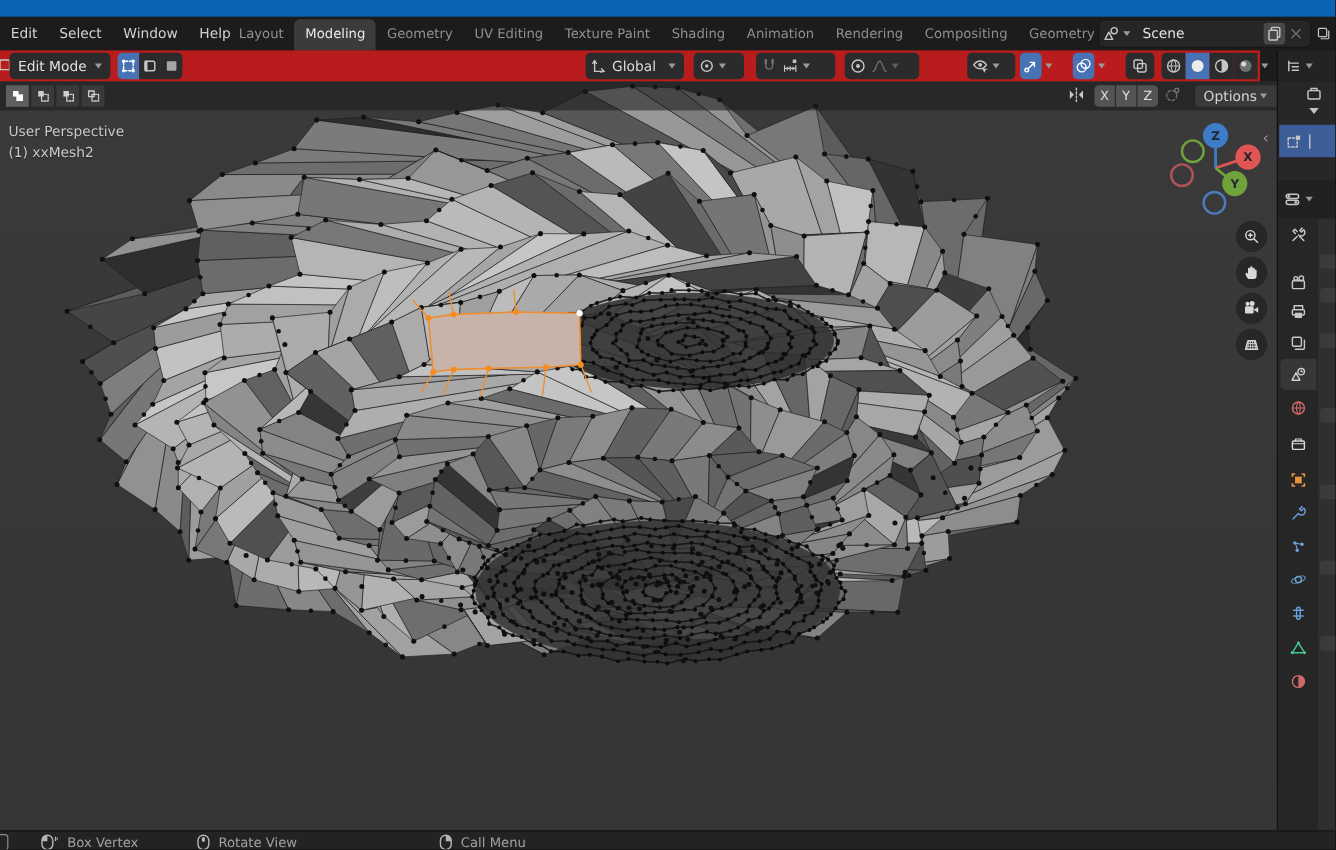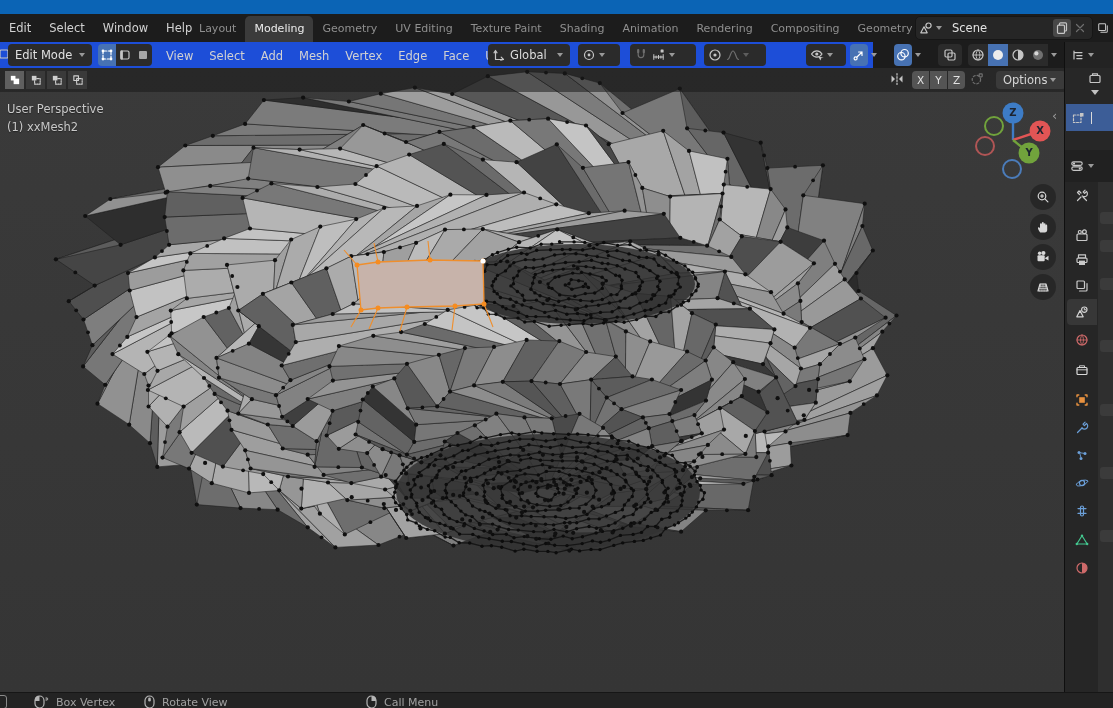--- a/index.html
+++ b/index.html
@@ -17,21 +17,21 @@
   .ws-tab.active{background:#3b3b3b;color:#ececec;}
   .scene-block{right:4px;top:2px;height:24px;display:flex;align-items:center;gap:4px;}
   .scene-field{display:flex;align-items:center;height:22px;background:#262626;border:1px solid #161616;border-radius:5px;padding:0 3px;width:170px;}
   .scene-field .txt{flex:1;padding-left:7px;color:#e3e3e3;font-size:11.5px;}
   .mini-btn{display:flex;align-items:center;justify-content:center;width:18px;height:18px;border-radius:3px;color:#cfcfcf;}
   .mini-btn.hl{background:#484848;}
   .mini-btn.dim{color:#6f6f6f;}
   .chv{width:0;height:0;border-left:3.5px solid transparent;border-right:3.5px solid transparent;border-top:4.5px solid #9a9a9a;display:inline-block;margin:0 3px;}
   .chv.dim{border-top-color:#5d5d5d;}
   
-  .h2{left:0;top:42px;width:873px;height:26px;background:#1d4ed8;}
+  .h2{left:0;top:42px;width:1050px;height:26px;background:#b91c1c;}
   .widget{position:absolute;top:2px;height:22px;display:flex;align-items:center;background:#2b2b2b;border-radius:4px;padding:0 4px;box-sizing:border-box;}
   .flat{background:transparent;}
   .seg{display:flex;align-items:center;justify-content:center;width:18px;height:22px;background:#2b2b2b;color:#b8b8b8;}
   .seg.on{background:#4772b3;color:#fff;}
   .seg:first-child{border-radius:4px 0 0 4px;}
   .seg:last-child{border-radius:0 4px 4px 0;}
   .h2 .menus .menu-item{padding:0 8px;line-height:26px;}
   .icon{display:inline-flex;align-items:center;justify-content:center;color:#c6c6c6;}
   .icon.dim{color:#6e6e6e;}
   .icon.on{color:#fff;}
@@ -142,30 +142,20 @@
           <svg width="14" height="14" viewBox="0 0 14 14" fill="none" stroke="currentColor" stroke-width="1.2" stroke-linecap="round" stroke-linejoin="round">
             <rect x="3" y="3" width="8" height="8" rx="1.5"></rect>
             <path d="M3.6 3.6v6.8" stroke-width="2.6"></path>
           </svg>
         </span>
         <span class="seg icon">
           <svg width="14" height="14" viewBox="0 0 14 14" fill="none" stroke="currentColor" stroke-width="1.2" stroke-linecap="round" stroke-linejoin="round">
             <rect x="3" y="3" width="8" height="8" rx="1" fill="currentColor" stroke="none" opacity=".8"></rect>
           </svg>
         </span>
-      </div>
-    <div class="abs menus" style="left:158px;top:0;">
-        <span class="menu-item">View</span>
-        <span class="menu-item">Select</span>
-        <span class="menu-item">Add</span>
-        <span class="menu-item">Mesh</span>
-        <span class="menu-item">Vertex</span>
-        <span class="menu-item">Edge</span>
-        <span class="menu-item">Face</span>
-        <span class="menu-item">UV</span>
       </div>
     <div class="widget" style="left:488px;width:82px;">
       <span class="icon">
           <svg width="14" height="14" viewBox="0 0 14 14" fill="none" stroke="currentColor" stroke-width="1.2" stroke-linecap="round" stroke-linejoin="round">
             <path d="M3.5 11.5V3.5M3.5 11.5H11"></path>
             <path d="M2 4.8L3.5 2.5 5 4.8M9.2 9.2l2.3 2.3-2.8.6"></path>
           </svg>
         </span>
       <span style="flex:1;padding-left:4px;color:#dcdcdc;">Global</span>
       <span class="chv"></span>
@@ -2285,21 +2275,21 @@
   <div class="sb-item" style="left: 34px;">
         <span class="icon">
           <svg width="15" height="14" viewBox="0 0 15 14" fill="none" stroke="currentColor" stroke-width="1.2" stroke-linecap="round" stroke-linejoin="round">
             <rect x="1" y="1" width="9" height="12" rx="4.5"></rect>
             <path d="M5.5 1H4.6A3.6 3.6 0 0 0 1 4.6V6h4.5z" fill="currentColor" stroke="none"></path>
             <path d="M12.2 2.5v3M13.6 3.2v1.6" stroke-width=".9"></path>
           </svg>
         </span>
         <span>Box Vertex</span>
       </div>
-      <div class="sb-item" style="left: 144px;">
+      <div class="sb-item" style="left: 164px;">
         <span class="icon">
           <svg width="11" height="14" viewBox="0 0 11 14" fill="none" stroke="currentColor" stroke-width="1.2" stroke-linecap="round" stroke-linejoin="round">
             <rect x="1" y="1" width="9" height="12" rx="4.5"></rect>
             <rect x="4.2" y="2.4" width="2.6" height="4.2" rx="1.3" fill="currentColor" stroke="none"></rect>
           </svg>
         </span>
         <span>Rotate View</span>
       </div>
       <div class="sb-item" style="left: 366px;">
         <span class="icon">

